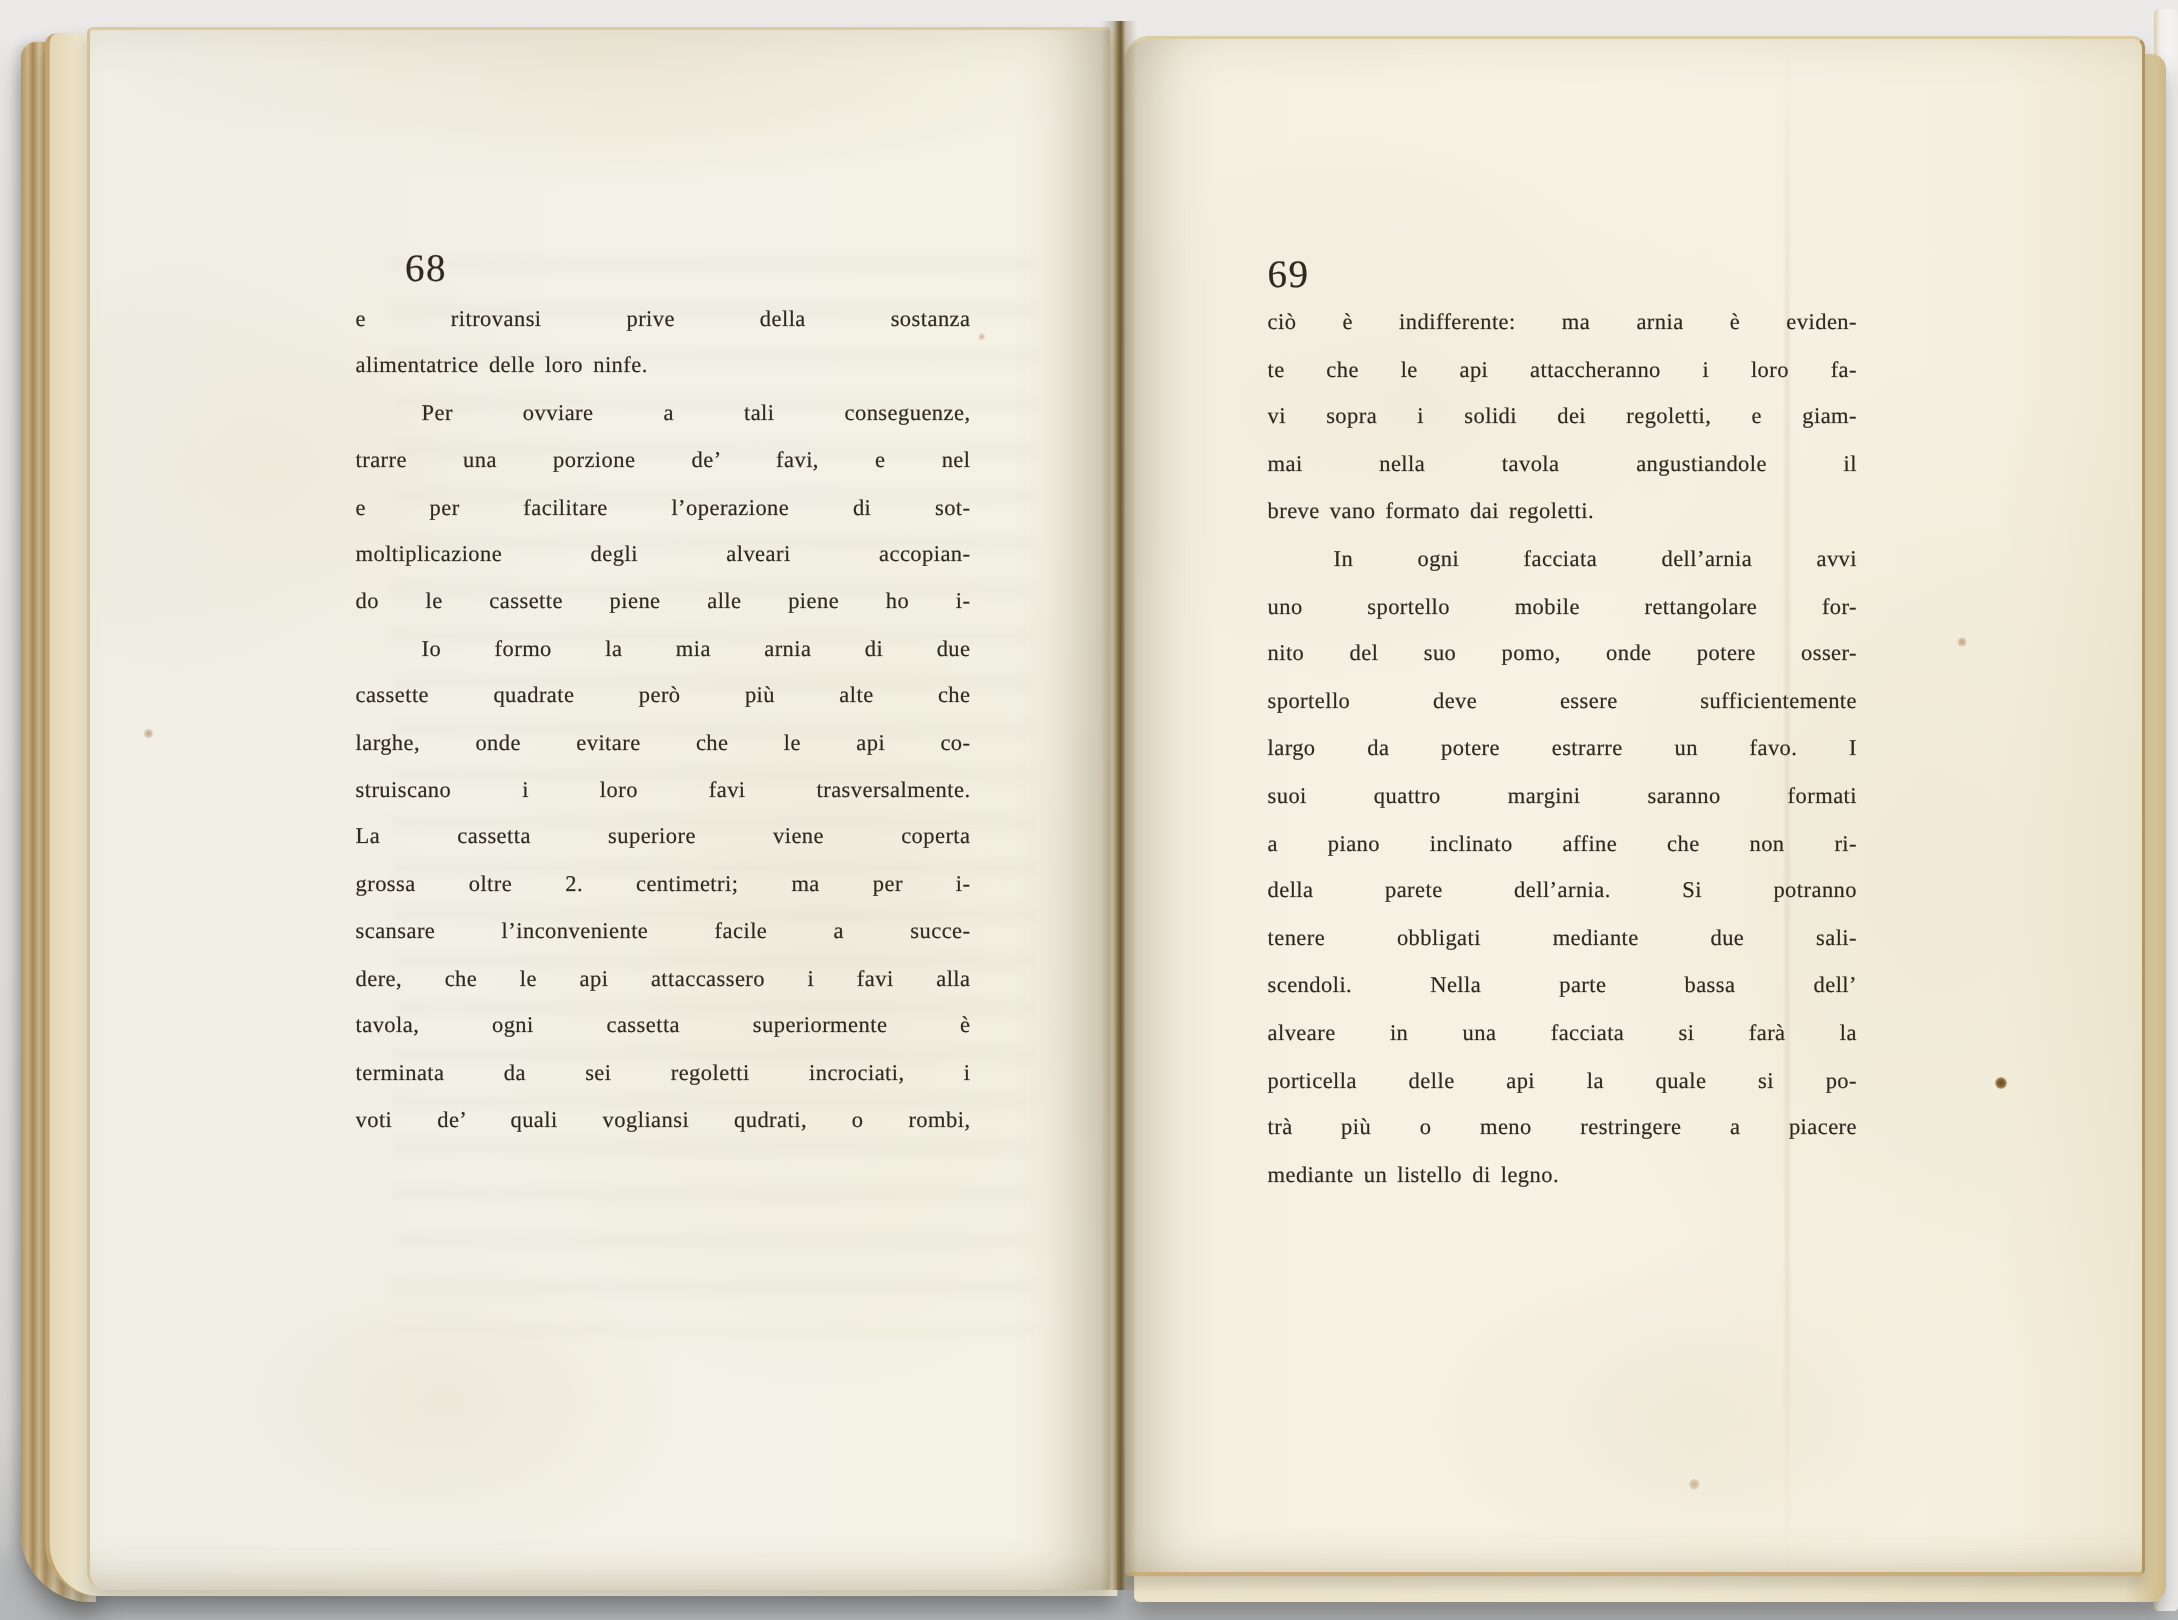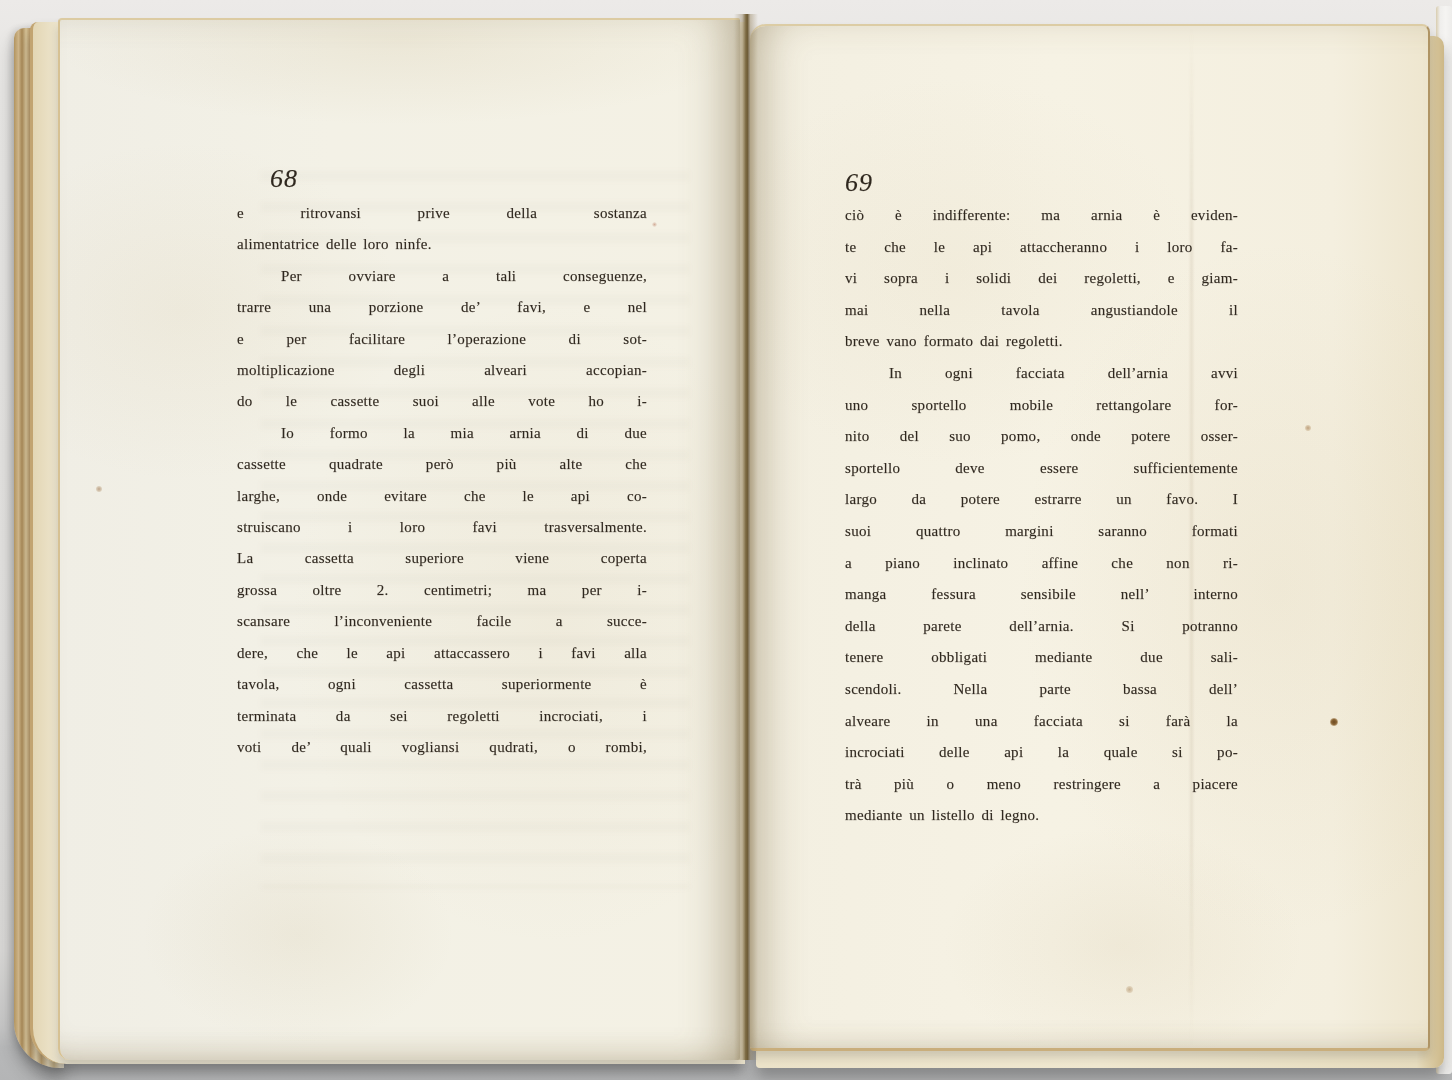--- a/index.html
+++ b/index.html
@@ -97,21 +97,21 @@
   .textblock{position:absolute;z-index:5;color:#2f281f;-webkit-text-stroke:.25px rgba(58,49,40,.55);}
   .textblock-left{left:177px;top:144px;width:410px;}
   .textblock-right{left:95px;top:142px;width:393px;}
   .line{
     font-size:15px;line-height:31.4px;letter-spacing:.3px;
     text-align:justify;text-align-last:justify;white-space:normal;overflow:hidden;
   }
   .textblock-right .line{line-height:31.6px;}
   .line.no-just{text-align-last:left;word-spacing:.18em;}
   .line.indent{text-indent:44px;}
-  .pagenum{font-size:26px;letter-spacing:1px;height:34px;font-style:italic;}
+  .pagenum{font-size:26px;letter-spacing:1px;height:34px;}
   .pagenum-left{padding-left:33px;}
   .pagenum-right{height:32px;padding-right:34px;}
 
   
   .spot{border-radius:50%;z-index:7;}
   .spot-1{left:1330px;top:718px;width:8px;height:8px;
     background:radial-gradient(circle,#6d4a22 0%,#8a6536 45%,rgba(160,120,70,.35) 75%,transparent 100%);}
   .spot-2{left:1305px;top:425px;width:6px;height:6px;
     background:radial-gradient(circle,rgba(150,100,50,.55) 0%,rgba(170,130,80,.25) 70%,transparent 100%);}
   .spot-3{left:96px;top:486px;width:6px;height:6px;
@@ -141,21 +141,21 @@
   <div class="abs showthrough-left"></div>
   <div class="textblock textblock-left">
     <div class="pagenum pagenum-left">68</div>
     <div>
         <div class="line">e ritrovansi prive della sostanza</div>
         <div class="line no-just">alimentatrice delle loro ninfe.</div>
         <div class="line indent">Per ovviare a tali conseguenze,</div>
         <div class="line">trarre una porzione de’ favi, e nel</div>
         <div class="line">e per facilitare l’operazione di sot-</div>
         <div class="line">moltiplicazione degli alveari accopian-</div>
-        <div class="line">do le cassette suoi alle vote ho i-</div>
+        <div class="line">do le cassette piene alle piene ho i-</div>
         <div class="line indent">Io formo la mia arnia di due</div>
         <div class="line">cassette quadrate però più alte che</div>
         <div class="line">larghe, onde evitare che le api co-</div>
         <div class="line">struiscano i loro favi trasversalmente.</div>
         <div class="line">La cassetta superiore viene coperta</div>
         <div class="line">grossa oltre 2. centimetri; ma per i-</div>
         <div class="line">scansare l’inconveniente facile a succe-</div>
         <div class="line">dere, che le api attaccassero i favi alla</div>
         <div class="line">tavola, ogni cassetta superiormente è</div>
         <div class="line">terminata da sei regoletti incrociati, i</div>
@@ -174,26 +174,25 @@
         <div class="line">vi sopra i solidi dei regoletti, e giam-</div>
         <div class="line">mai nella tavola angustiandole il</div>
         <div class="line no-just">breve vano formato dai regoletti.</div>
         <div class="line indent">In ogni facciata dell’arnia avvi</div>
         <div class="line">uno sportello mobile rettangolare for-</div>
         <div class="line">nito del suo pomo, onde potere osser-</div>
         <div class="line">sportello deve essere sufficientemente</div>
         <div class="line">largo da potere estrarre un favo. I</div>
         <div class="line">suoi quattro margini saranno formati</div>
         <div class="line">a piano inclinato affine che non ri-</div>
-        <div class="line">manga fessura sensibile nell’ interno</div>
         <div class="line">della parete dell’arnia. Si potranno</div>
         <div class="line">tenere obbligati mediante due sali-</div>
         <div class="line">scendoli.  Nella parte bassa dell’</div>
         <div class="line">alveare in una facciata si farà la</div>
-        <div class="line">incrociati delle api la quale si po-</div>
+        <div class="line">porticella delle api la quale si po-</div>
         <div class="line">trà più o meno restringere a piacere</div>
         <div class="line no-just">mediante un listello di legno.</div>
       </div>
   </div>
 </div>
 
 <div class="abs gutter"></div>
 
 <div class="abs spot spot-1"></div>
 <div class="abs spot spot-2"></div>

